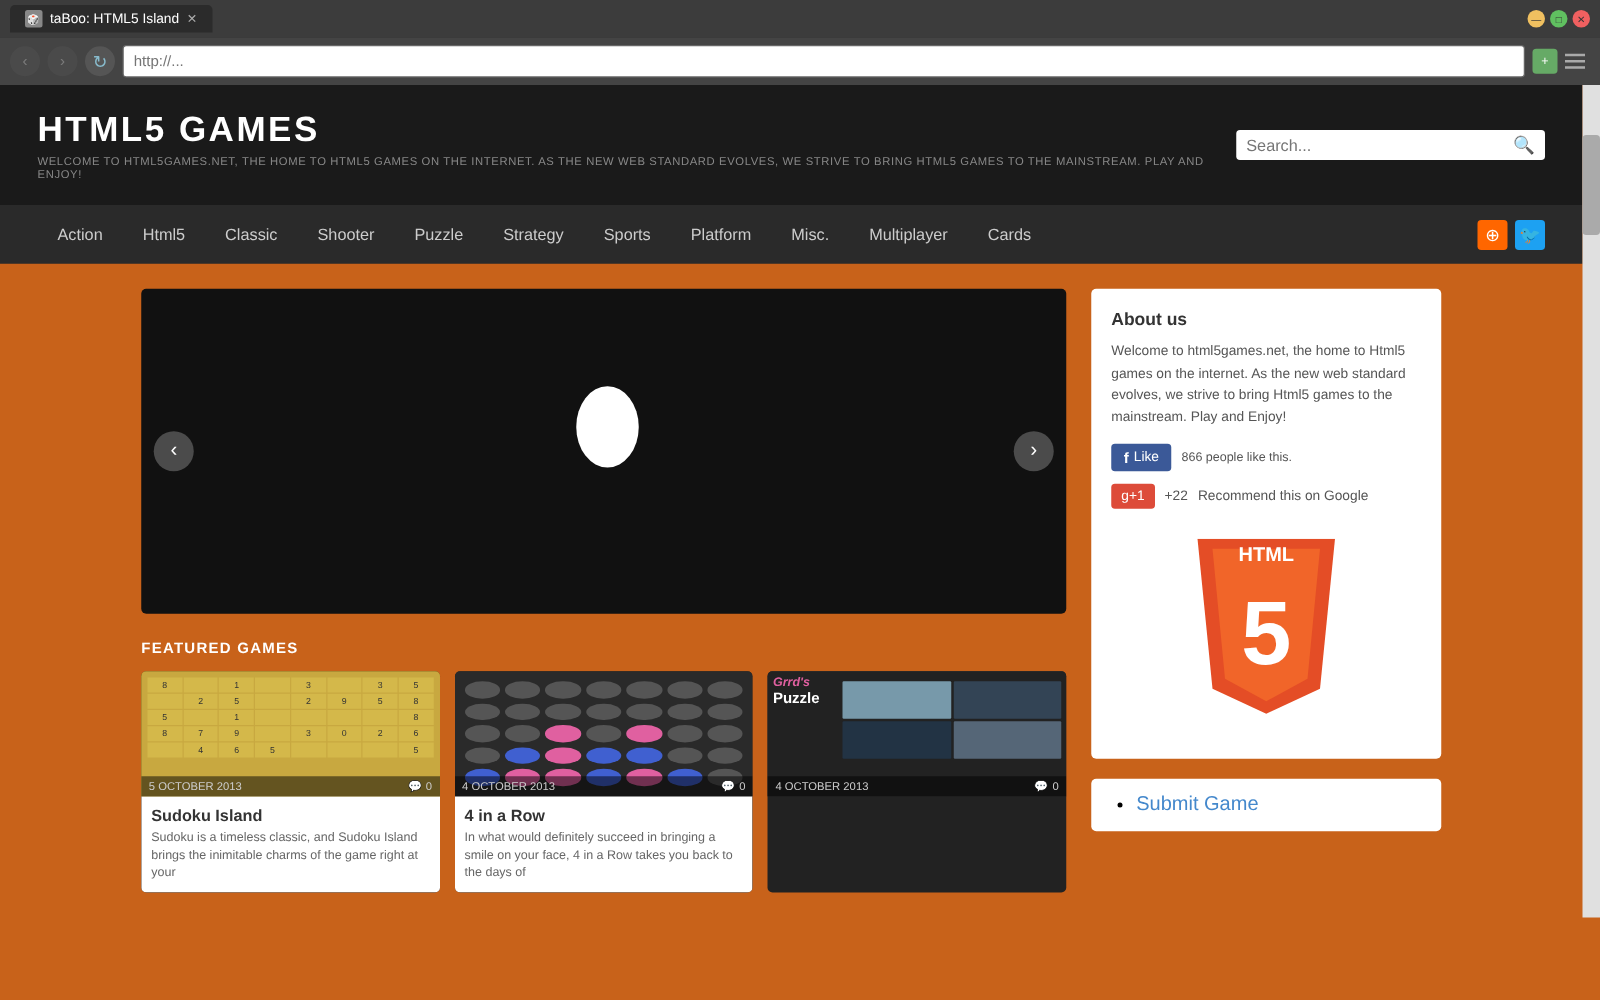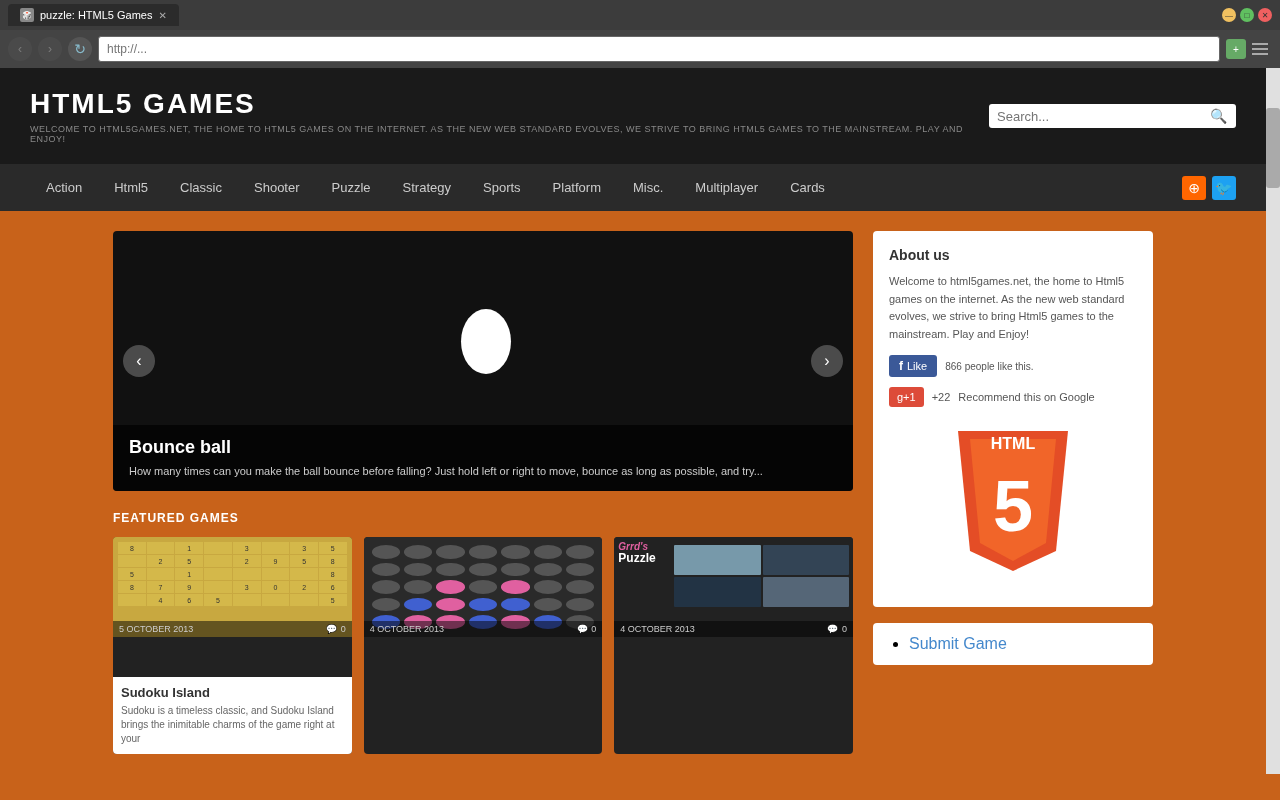--- a/index.html
+++ b/index.html
@@ -273,21 +273,21 @@
       position: absolute;
       bottom: 0;
       left: 0;
       right: 0;
       padding: 3px 6px;
       font-size: 9px;
       color: #ccc;
     }
     .game-meta .date { }
     .game-meta .comments { display: flex; align-items: center; gap: 3px; }
-    .game-info { padding: 8px; background: #fff; margin-top: 40px; }
+    .game-info { padding: 8px; background: #fff; }
     .game-name { font-size: 13px; font-weight: bold; color: #333; margin-bottom: 4px; }
     .game-desc { font-size: 10px; color: #666; line-height: 1.4; }
 
     
     .about-box {
       background: #fff;
       border-radius: 4px;
       padding: 16px;
       margin-bottom: 16px;
     }
@@ -348,21 +348,21 @@
     .submit-link { color: #4488cc; font-size: 16px; text-decoration: none; cursor: pointer; }
     .submit-list { list-style: disc; padding-left: 20px; }
   </style>
 </head>
 <body>
 
 <div class="browser-chrome">
   <div class="browser-titlebar">
     <div class="browser-tab active">
       <span class="browser-tab-icon">🎲</span>
-      <span>puzzle: HTML5 Games</span>
+      <span>taBoo: HTML5 Island</span>
       <span class="tab-close">✕</span>
     </div>
     <div class="window-controls">
       <div class="win-btn win-minimize">
         <span>—</span>
       </div>
       <div class="win-btn win-restore">
         <span>□</span>
       </div>
       <div class="win-btn win-close">
@@ -422,24 +422,20 @@
         <div class="featured-slider">
           <div class="slider-content">
             <div class="ball-visual"></div>
           </div>
           <div class="slider-arrow left">
             <span>‹</span>
           </div>
           <div class="slider-arrow right">
             <span>›</span>
           </div>
-          <div class="slider-caption">
-            <div class="slider-title">Bounce ball</div>
-            <div class="slider-desc">How many times can you make the ball bounce before falling? Just hold left or right to move, bounce as long as possible, and try...</div>
-          </div>
         </div>
 
         <div class="section-title">FEATURED GAMES</div>
         <div class="games-grid">
 
           <div class="game-card">
             <div class="game-thumb game-thumb-sudoku">
               <div style="width:100%;height:100%;display:grid;grid-template-columns:repeat(8,1fr);grid-template-rows:repeat(6,1fr);gap:1px;padding:4px;background:#b8982a;">
                 
               </div>
@@ -548,20 +544,24 @@
                 <div style="background:#4060d0;border-radius:50%;"></div>
                 <div style="background:#555;border-radius:50%;"></div>
               </div>
               <div class="game-meta">
                 <span class="date">4 OCTOBER 2013</span>
                 <span class="comments">
                   <span>💬</span>
                   <span>0</span>
                 </span>
               </div>
+            </div>
+            <div class="game-info">
+              <div class="game-name">4 in a Row</div>
+              <div class="game-desc">In what would definitely succeed in bringing a smile on your face, 4 in a Row takes you back to the days of</div>
             </div>
           </div>
 
           <div class="game-card">
             <div class="game-thumb game-thumb-puzzle">
               <div style="width:100%;height:100%;position:relative;background:#222;">
                 <div style="position:absolute;top:4px;left:4px;color:#e060a0;font-size:10px;font-style:italic;font-weight:bold;">Grrd's</div>
                 <div style="position:absolute;top:14px;left:4px;color:#fff;font-size:12px;font-weight:bold;">Puzzle</div>
                 <div style="position:absolute;top:8px;right:4px;bottom:30px;left:60px;display:grid;grid-template-columns:1fr 1fr;grid-template-rows:1fr 1fr;gap:2px;">
                   <div style="background:#7799aa;border-radius:1px;"></div>

